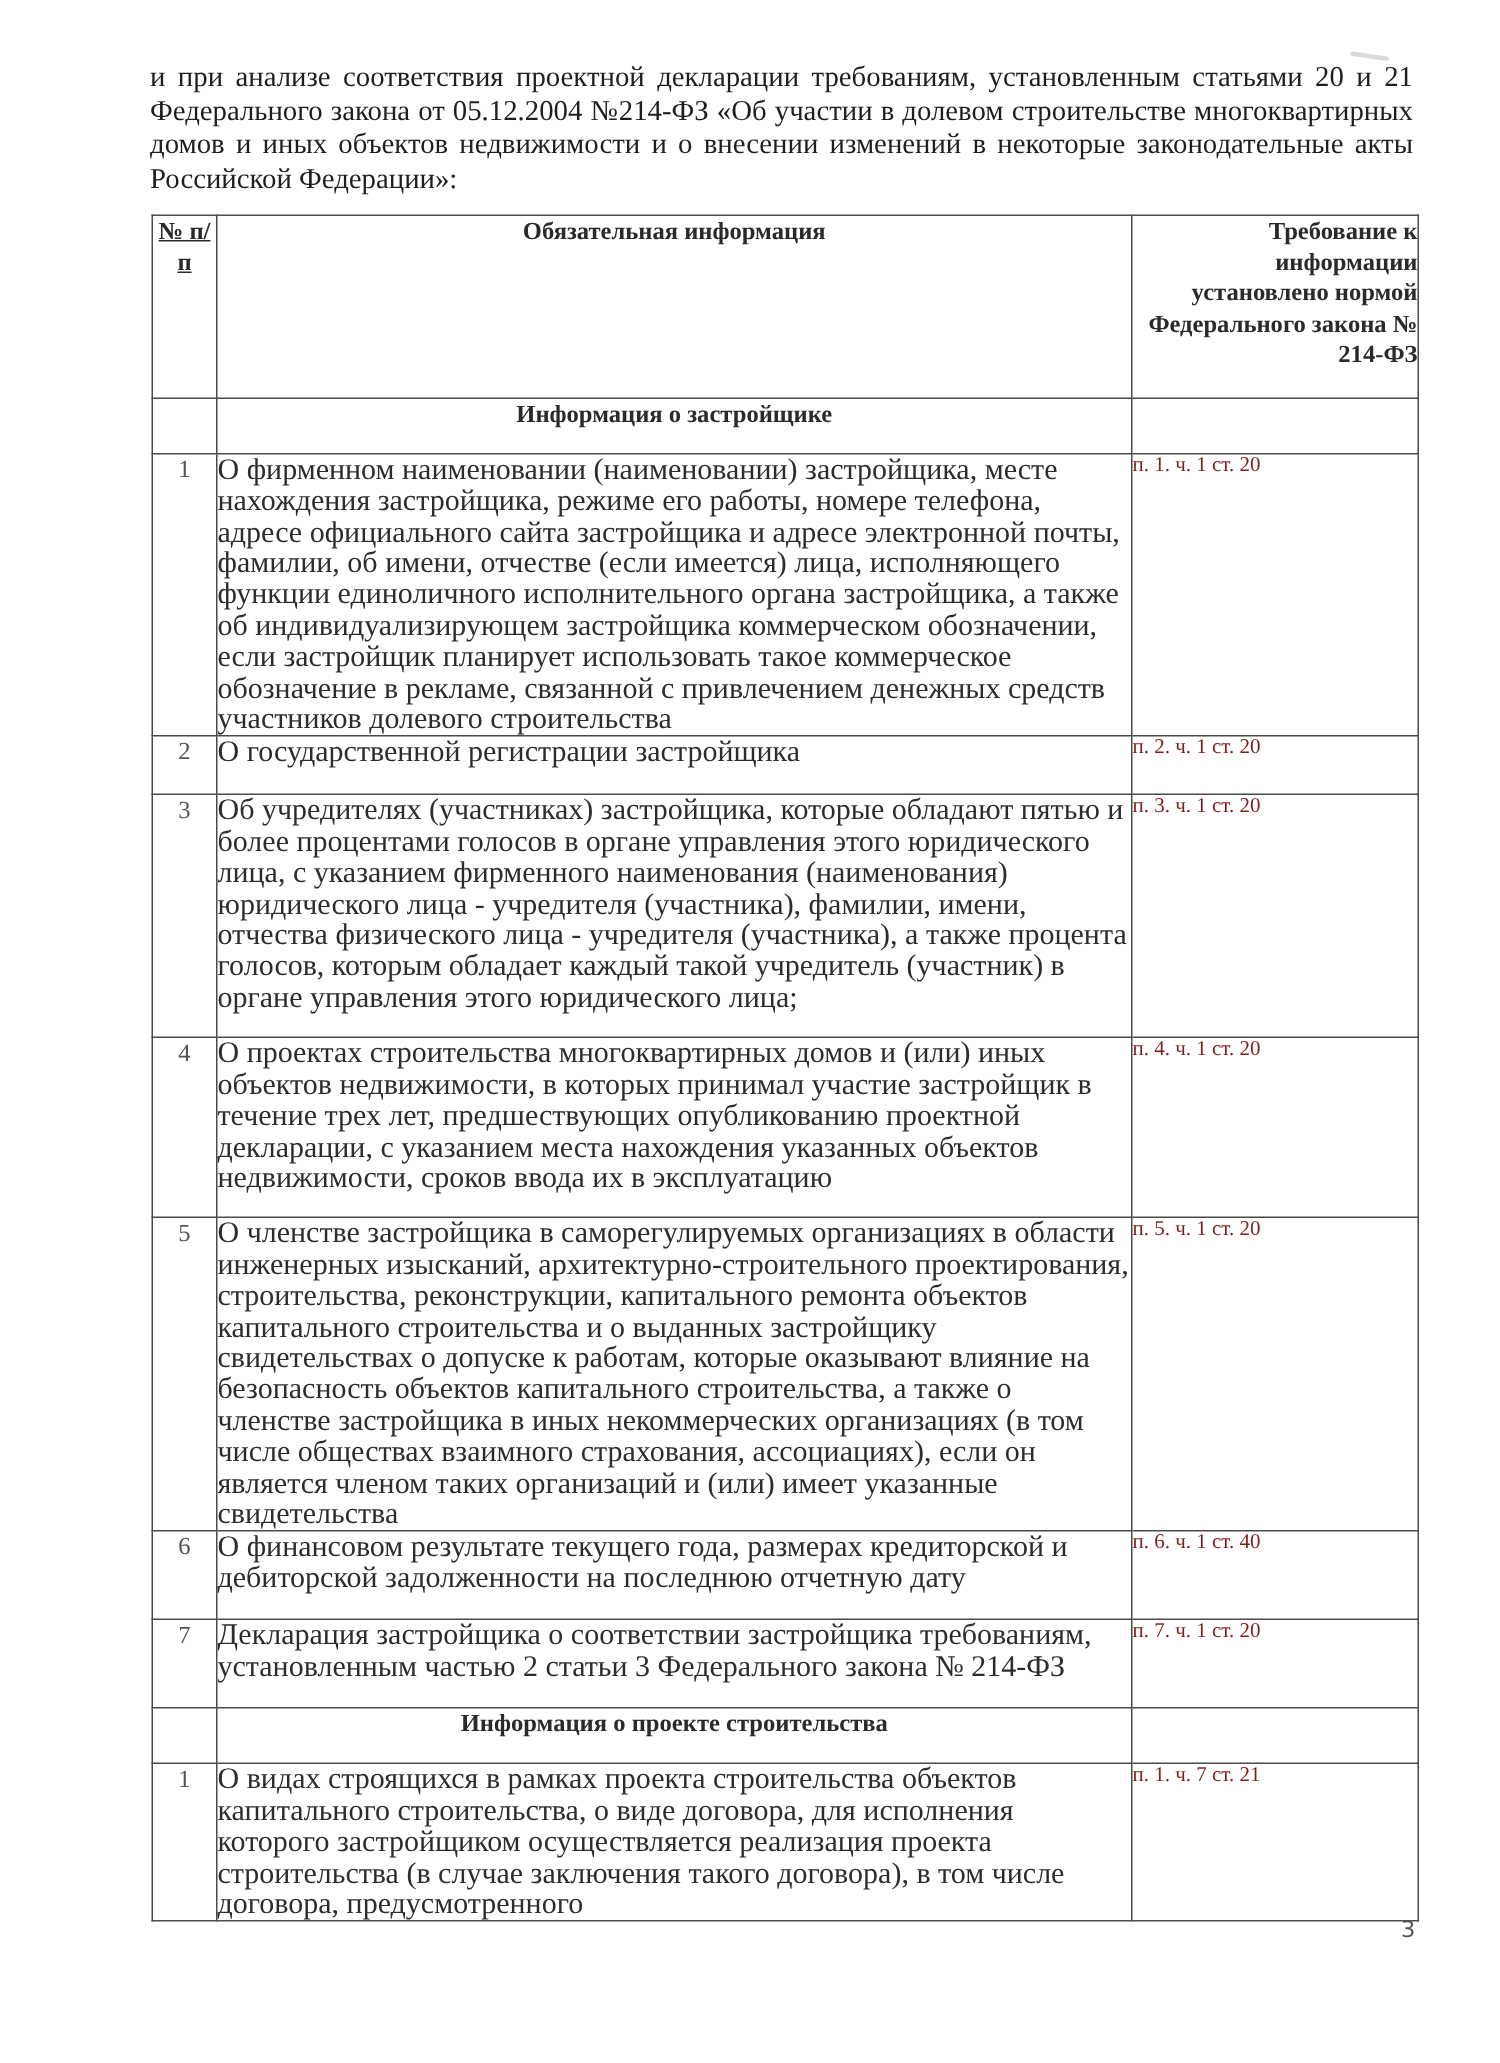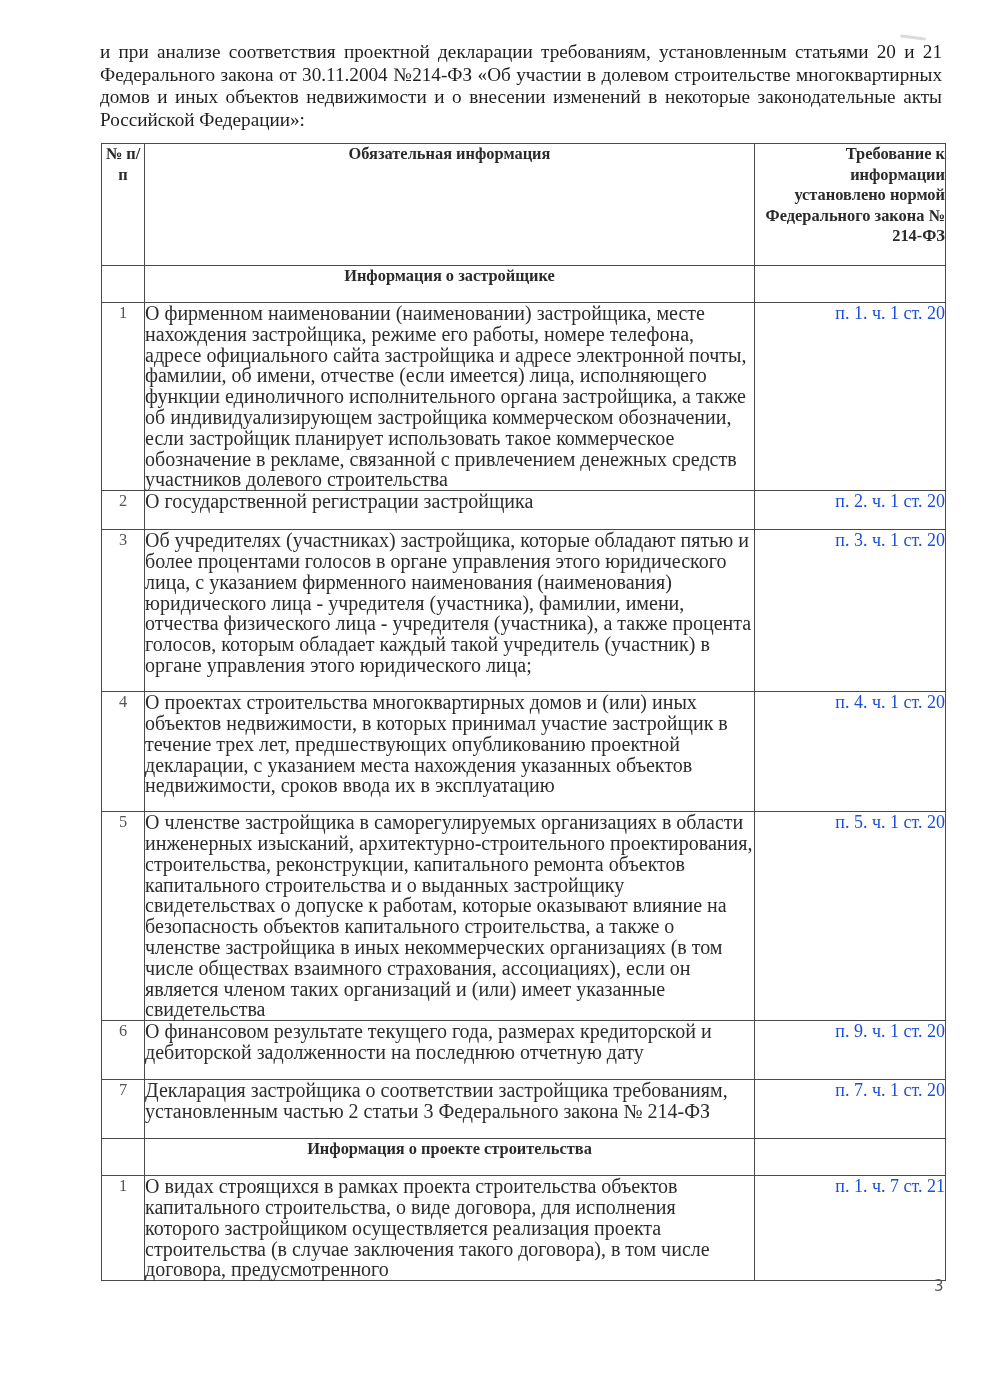--- a/index.html
+++ b/index.html
@@ -23,51 +23,51 @@
   }
   table.decl td, table.decl th {
     border: 1.4px solid #4a4a4a; vertical-align: top; padding: 0;
   }
   col.c-num { width: 43px; }
   col.c-info { width: 610px; }
   col.c-req { width: 191px; }
   th {
     font-weight: bold; font-size: 16.4px; line-height: 20.5px; color: #2a2a2a;
   }
-  th.h-num { text-align: center; padding-top: 11px; }
+  th.h-num { text-align: center; padding-top: 11px; text-decoration: underline; }
   th.h-info { text-align: center; padding-top: 11px; }
   th.h-req { text-align: right; padding-top: 11px; }
   tr.hdr { height: 122px; }
   tr.section td { height: 36px; }
   td.sec-title {
     text-align: center; font-weight: bold; font-size: 16.4px; vertical-align: middle;
     padding-top: 2px;
     margin-left: 42px;
   }
   td.num {
     text-align: center; font-size: 16.4px; color: #555; padding-top: 11px;
   }
   td.text {
     font-size: 20px; line-height: 20.8px; padding: 10px 6px 8px 6px; color: #2c2c2c;
   }
   td.req {
-    text-align: right; font-size: 18px; color: #1d4ed8; padding-top: 11px;
+    text-align: left; font-size: 14px; color: #7f1d1d; padding-top: 11px;
   }
   .page-num {
     position: absolute; left: 934px; top: 1277px; font-family: "DejaVu Sans", sans-serif;
     font-size: 15px; color: #555;
   }
 </style>
 </head>
 <body>
 
 <div class="scan-mark"></div>
 
 <div class="intro">
-  <p>и при анализе соответствия проектной декларации требованиям, установленным статьями 20 и 21 Федерального закона от 30.11.2004 №214-ФЗ «Об участии в долевом строительстве многоквартирных домов и иных объектов недвижимости и о внесении изменений в некоторые законодательные акты Российской Федерации»:</p>
+  <p>и при анализе соответствия проектной декларации требованиям, установленным статьями 20 и 21 Федерального закона от 05.12.2004 №214-ФЗ «Об участии в долевом строительстве многоквартирных домов и иных объектов недвижимости и о внесении изменений в некоторые законодательные акты Российской Федерации»:</p>
 </div>
 
 <table class="decl">
   <colgroup>
       <col class="c-num">
       <col class="c-info">
       <col class="c-req">
     </colgroup>
   <tbody>
       <tr class="hdr">
@@ -103,21 +103,21 @@
     <td class="req">п. 4. ч. 1 ст. 20</td>
   </tr>
   <tr style="height:205px">
     <td class="num">5</td>
     <td class="text">О членстве застройщика в саморегулируемых организациях в области инженерных изысканий, архитектурно-строительного проектирования, строительства, реконструкции, капитального ремонта объектов капитального строительства и о выданных застройщику свидетельствах о допуске к работам, которые оказывают влияние на безопасность объектов капитального строительства, а также о членстве застройщика в иных некоммерческих организациях (в том числе обществах взаимного страхования, ассоциациях), если он является членом таких организаций и (или) имеет указанные свидетельства</td>
     <td class="req">п. 5. ч. 1 ст. 20</td>
   </tr>
   <tr style="height:59px">
     <td class="num">6</td>
     <td class="text">О финансовом результате текущего года, размерах кредиторской и дебиторской задолженности на последнюю отчетную дату</td>
-    <td class="req">п. 9. ч. 1 ст. 20</td>
+    <td class="req">п. 6. ч. 1 ст. 40</td>
   </tr>
   <tr style="height:59px">
     <td class="num">7</td>
     <td class="text">Декларация застройщика о соответствии застройщика требованиям, установленным частью 2 статьи 3 Федерального закона № 214-ФЗ</td>
     <td class="req">п. 7. ч. 1 ст. 20</td>
   </tr>
 
   <tr class="section">
     <td></td>
     <td class="sec-title">Информация о проекте строительства</td>

